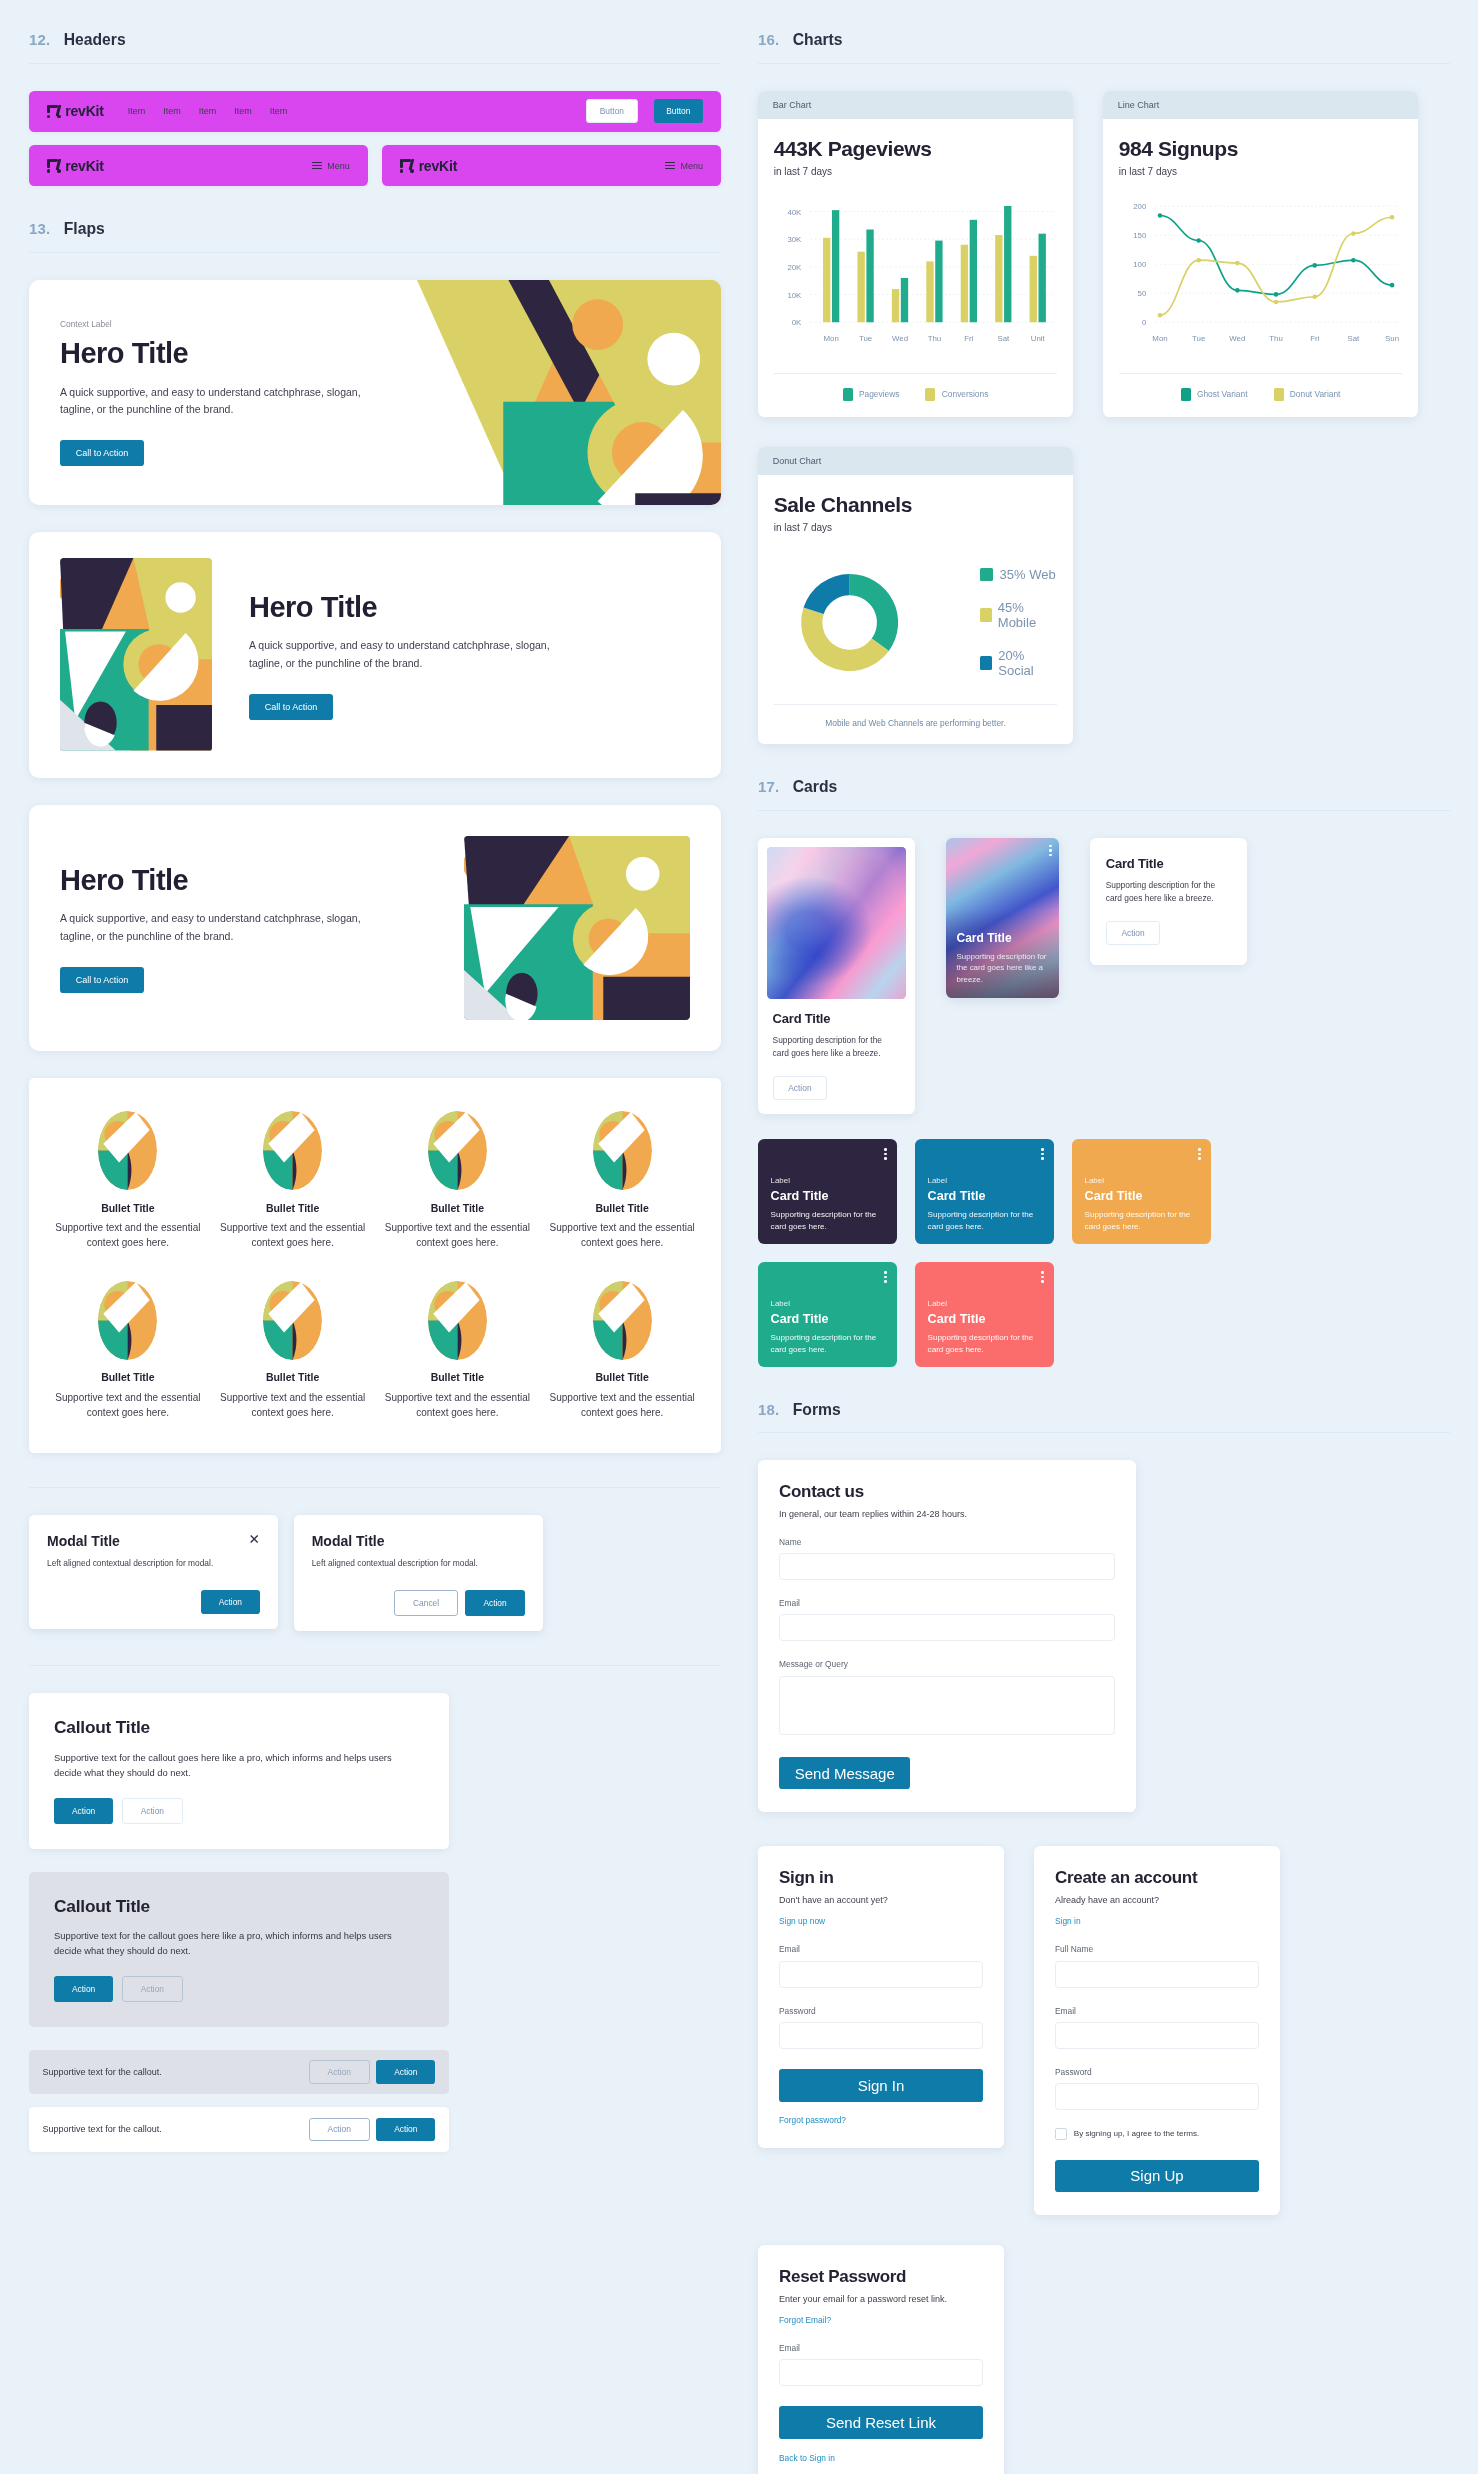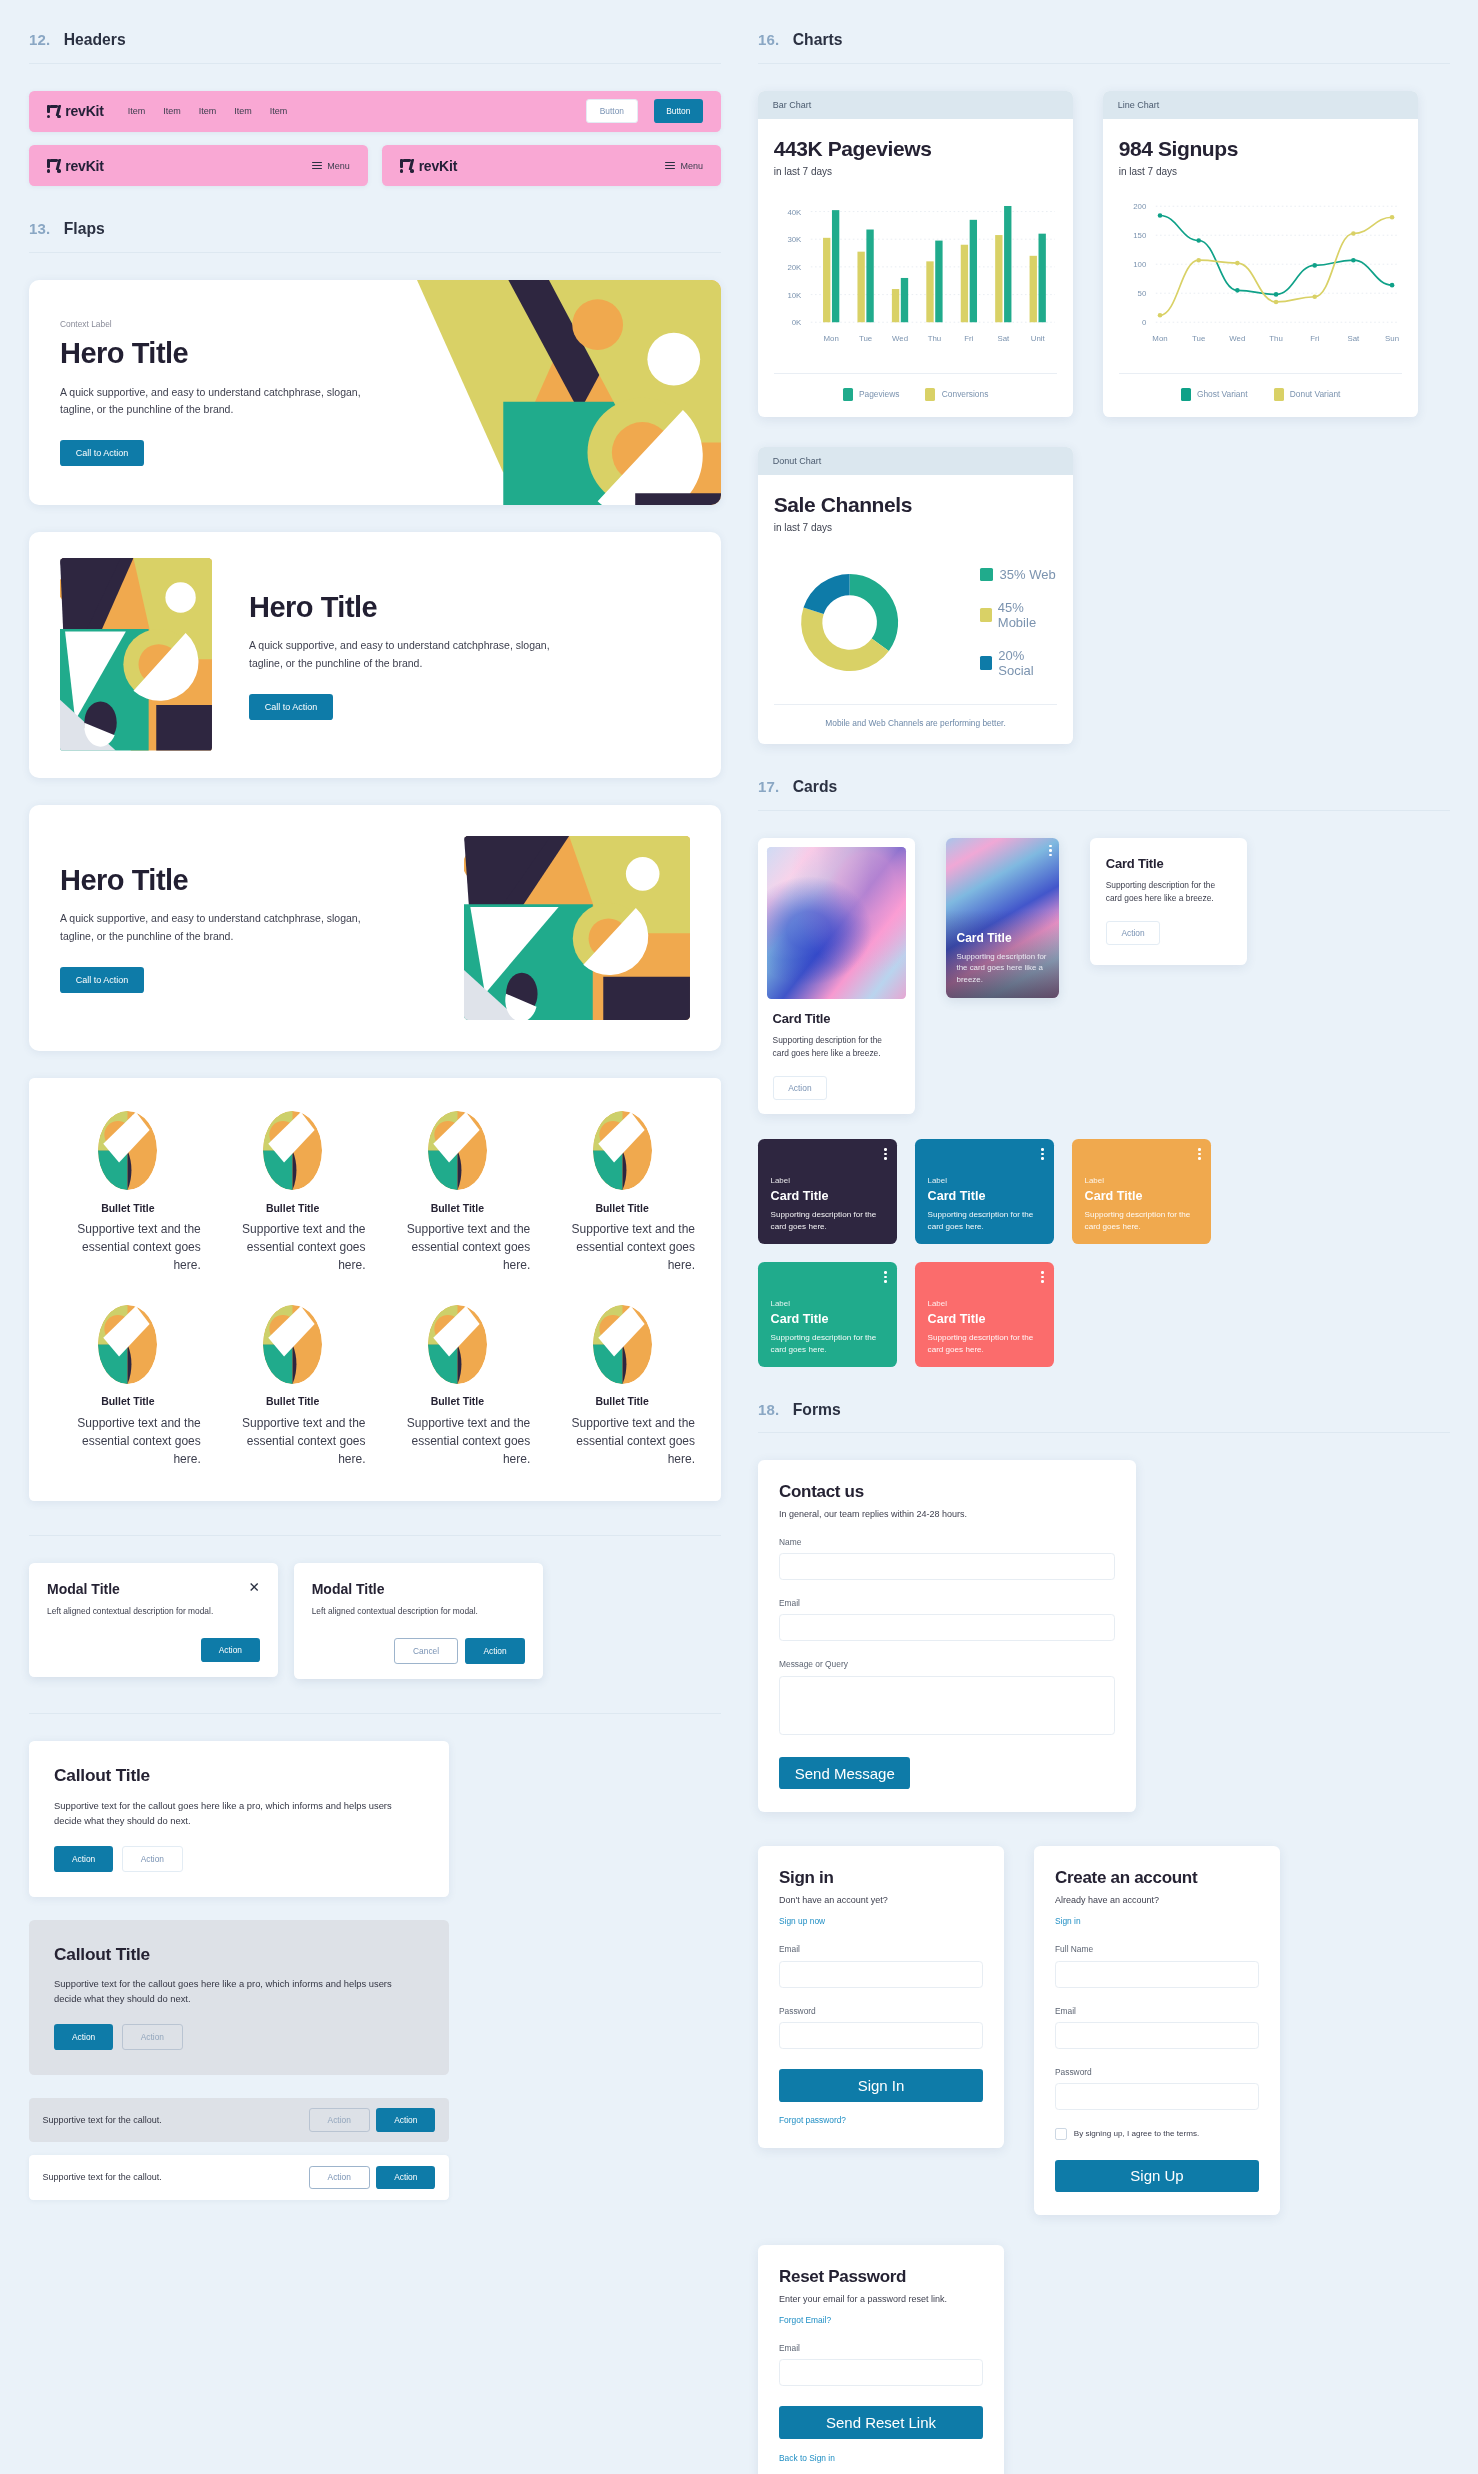--- a/index.html
+++ b/index.html
@@ -14,21 +14,21 @@
   .col { width: 695px; display: flex; flex-direction: column; }
 
   
   .sec-head { display: flex; align-items: baseline; gap: 13.6px; padding-bottom: 13.6px; }
   .sec-num { color: #8aa7c4; font-size: 15px; font-weight: 700; letter-spacing: 0.1px; }
   .sec-title { color: #2b3142; font-size: 15.7px; font-weight: 700; }
   .sec-rule { height: 1px; background: #dde8f1; width: 100%; margin-bottom: 27px; }
 
   
   .hdr-bar {
-    background: #f9a8d4; border-radius: 5.2px; box-shadow: 0 1px 5.2px rgba(40,70,110,.07);
+    background: #d946ef; border-radius: 5.2px; box-shadow: 0 1px 5.2px rgba(40,70,110,.07);
     display: flex; align-items: center; padding: 0 18px; height: 41px;
   }
   .logo { display: flex; align-items: center; gap: 4.7px; font-size: 14px; font-weight: 800; color: #242038; letter-spacing: -0.2px;}
   .logo-mark { width: 13.6px; height: 14.7px; position: relative; }
   .logo-mark i { position: absolute; background: #242038; }
   .logo-mark .a { width: 3.1px; height: 3.1px; border-radius: 50%; left: 0; bottom: 0.5px; }
   .logo-mark .b { width: 3.1px; height: 8.4px; left: 0; top: 1px; border-radius: 1px;}
   .logo-mark .c { width: 9px; height: 3.1px; left: 2.1px; top: 1px; border-radius: 1.6px; transform: skewX(-16deg); }
   .logo-mark .d { width: 3.1px; height: 10.5px; right: 0.5px; top: 1px; border-radius: 1px; transform: skewX(-14deg); }
   .logo-mark .e { width: 3.7px; height: 3.7px; border-radius: 50%; right: 0; bottom: 0px; }
@@ -62,21 +62,21 @@
   .flap-c .txt { flex: 1; }
   .flap-c .art { width: 226px; height: 184px; flex: none; border-radius: 4.2px; }
 
   
   .geo { position: absolute; inset: 0; }
   .bullets-wrap { background: #fff; border-radius: 5.2px; box-shadow: 0 1.6px 8.4px rgba(40,70,110,.08); padding: 33px 26px; }
   .bullets-grid { display: grid; grid-template-columns: repeat(4, 1fr); gap: 31px 19px; }
   .bullet { text-align: center; }
   .bullet-art { width: 59px; height: 79px; margin: 0 auto 11.5px; position: relative; overflow: hidden; border-radius: 29px/39px; }
   .bullet-title { font-size: 10.5px; font-weight: 700; margin-bottom: 6.3px; }
-  .bullet-text { font-size: 12px; line-height: 1.5; color: #3c3e4d; text-align: right; }
+  .bullet-text { font-size: 10px; line-height: 1.5; color: #3c3e4d; }
 
   
   .modals-row { display: flex; gap: 15.7px; align-items: flex-start; }
   .modal { background: #fff; border-radius: 5.2px; box-shadow: 0 2.1px 9.4px rgba(40,70,110,.10); padding: 18px 18px 15.7px; }
   .modal.m1 { width: 249px; }
   .modal.m2 { width: 249px; }
   .modal-head { display: flex; justify-content: space-between; align-items: flex-start; }
   .modal-title { font-size: 14px; font-weight: 700; }
   .close-x { font-size: 13.6px; color: #2b3142; cursor: pointer; line-height: 1; background:none;border:none;font-family:inherit;}
   .modal-desc { font-size: 8.4px; color: #3c3e4d; margin-top: 9.4px; }

